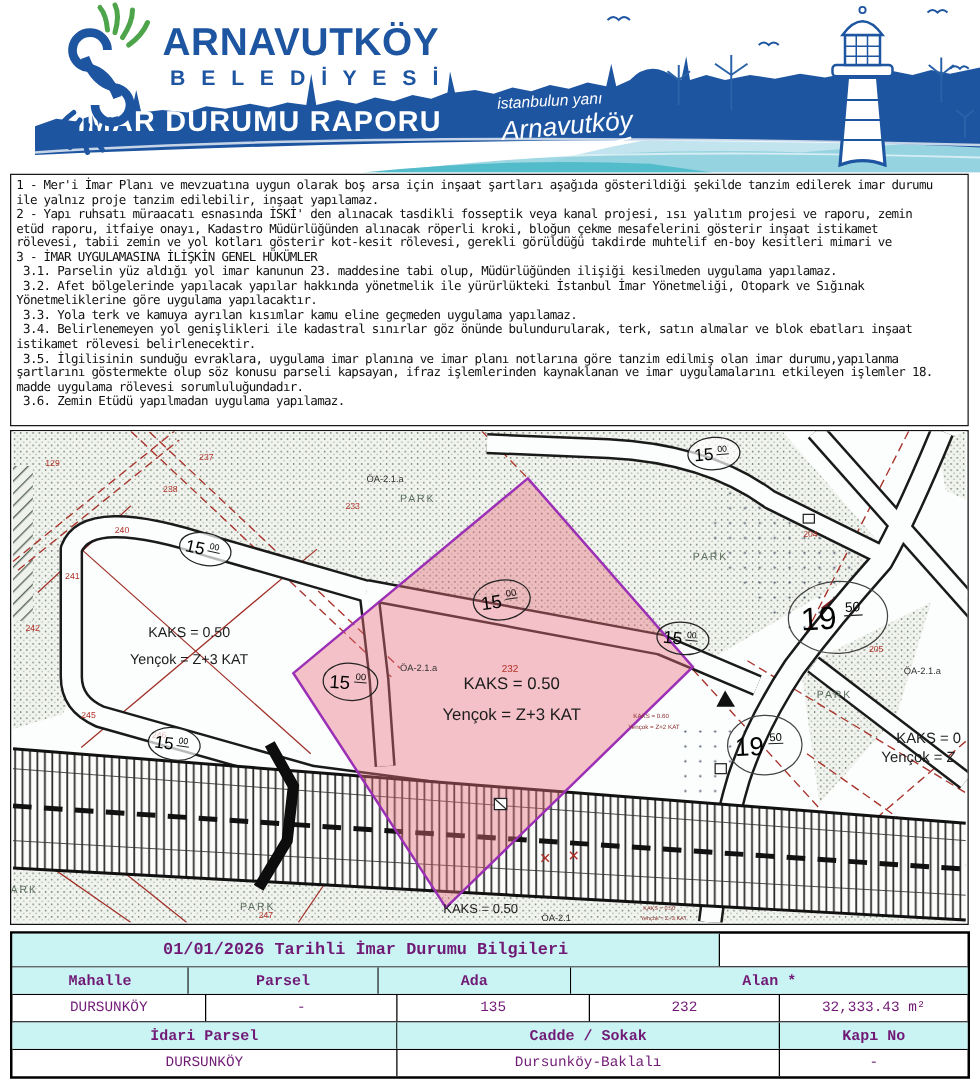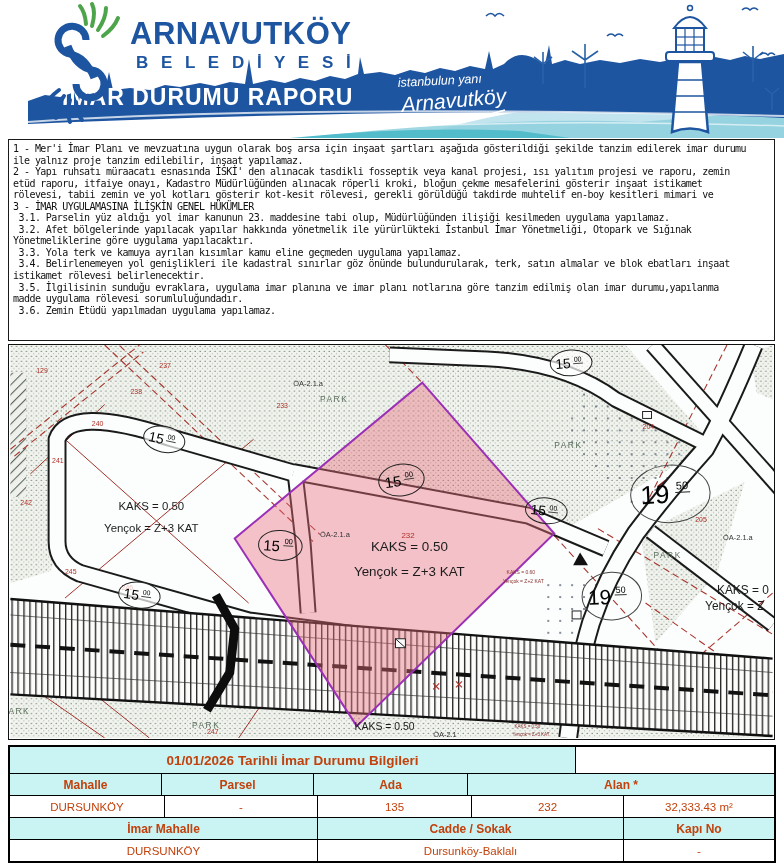--- a/index.html
+++ b/index.html
@@ -4,21 +4,21 @@
 <style>
   html,body{margin:0;padding:0;background:#fff;}
   body{width:784px;height:866px;position:relative;font-family:"Liberation Sans",sans-serif;overflow:hidden;}
   .hdr{position:absolute;left:0;top:0;width:784px;height:138px;}
   .notes{position:absolute;left:8px;top:139px;width:767px;height:202px;border:1px solid #1a1a1a;
          box-sizing:border-box;padding:3px 2px 0 4px;font-family:"DejaVu Sans Mono",monospace;
          font-size:10px;line-height:11.55px;letter-spacing:-0.55px;color:#101010;overflow:hidden;}
   .notes div{white-space:pre;}
   .map-wrap{position:absolute;left:8px;top:344px;width:765px;height:394px;border:1.5px solid #111;background:#fcfdfd;}
   .tbl{position:absolute;left:8px;top:745px;width:768px;box-sizing:border-box;border:2px solid #000;
-       font-family:Liberation Sans, sans-serif;color:#c2410c;background:#fff;}
+       font-family:Liberation Mono, monospace;color:#701a75;background:#fff;}
   .trow{display:flex;border-bottom:1px solid #000;}
   .trow:last-child{border-bottom:none;}
   .tc{box-sizing:border-box;border-right:1px solid #000;display:flex;align-items:center;justify-content:center;
       overflow:hidden;white-space:nowrap;}
   .tc:last-child{border-right:none;}
   .cyan{background:#caf4f4;}
   .hd{font-weight:bold;font-size:12px;height:21px;}
   .vl{font-size:11.5px;height:21px;}
   .title-row{height:26px;}
   .title-cell{font-weight:bold;font-size:13.5px;}
@@ -108,20 +108,21 @@
   <div>etüd raporu, itfaiye onayı, Kadastro Müdürlüğünden alınacak röperli kroki, bloğun çekme mesafelerini gösterir inşaat istikamet</div>
   <div>rölevesi, tabii zemin ve yol kotları gösterir kot-kesit rölevesi, gerekli görüldüğü takdirde muhtelif en-boy kesitleri mimari ve</div>
   <div>3 - İMAR UYGULAMASINA İLİŞKİN GENEL HÜKÜMLER</div>
   <div> 3.1. Parselin yüz aldığı yol imar kanunun 23. maddesine tabi olup, Müdürlüğünden ilişiği kesilmeden uygulama yapılamaz.</div>
   <div> 3.2. Afet bölgelerinde yapılacak yapılar hakkında yönetmelik ile yürürlükteki İstanbul İmar Yönetmeliği, Otopark ve Sığınak</div>
   <div>Yönetmeliklerine göre uygulama yapılacaktır.</div>
   <div> 3.3. Yola terk ve kamuya ayrılan kısımlar kamu eline geçmeden uygulama yapılamaz.</div>
   <div> 3.4. Belirlenemeyen yol genişlikleri ile kadastral sınırlar göz önünde bulundurularak, terk, satın almalar ve blok ebatları inşaat</div>
   <div>istikamet rölevesi belirlenecektir.</div>
   <div> 3.5. İlgilisinin sunduğu evraklara, uygulama imar planına ve imar planı notlarına göre tanzim edilmiş olan imar durumu,yapılanma</div>
+  <div>şartlarını göstermekte olup söz konusu parseli kapsayan, ifraz işlemlerinden kaynaklanan ve imar uygulamalarını etkileyen işlemler 18.</div>
   <div>madde uygulama rölevesi sorumluluğundadır.</div>
   <div> 3.6. Zemin Etüdü yapılmadan uygulama yapılamaz.</div>
 </div>
 
 <div class="map-wrap">
 <svg width="765" height="393" viewBox="0 0 768 396">
  <defs>
   <pattern id="stip" width="5" height="5" patternUnits="userSpaceOnUse">
     <rect width="5" height="5" fill="#f1f4ee"></rect>
     <circle cx="1.2" cy="1.4" r="0.65" fill="#637263"></circle>
@@ -322,34 +323,34 @@
  </g>
 </svg>
 </div>
 
 <div class="tbl">
   <div class="trow title-row">
     <div class="tc cyan title-cell" style="width:566px">01/01/2026 Tarihli İmar Durumu Bilgileri</div>
     <div class="tc" style="flex:1"></div>
   </div>
   <div class="trow">
-    <div class="tc cyan hd" style="width:152px">Mahalle</div>
+    <div class="tc cyan hd" style="width:141px">Mahalle</div>
     <div class="tc cyan hd" style="width:152px">Parsel</div>
     <div class="tc cyan hd" style="width:154px">Ada</div>
     <div class="tc cyan hd" style="flex:1">Alan *</div>
   </div>
   <div class="trow">
     <div class="tc vl" style="width:155px">DURSUNKÖY</div>
     <div class="tc vl" style="width:153px">-</div>
     <div class="tc vl" style="width:154px">135</div>
     <div class="tc vl" style="width:152px">232</div>
     <div class="tc vl" style="flex:1">32,333.43 m²</div>
   </div>
   <div class="trow">
-    <div class="tc cyan hd" style="width:308px">İmar Mahalle</div>
+    <div class="tc cyan hd" style="width:308px">İdari Parsel</div>
     <div class="tc cyan hd" style="width:306px">Cadde / Sokak</div>
     <div class="tc cyan hd" style="flex:1">Kapı No</div>
   </div>
   <div class="trow">
     <div class="tc vl" style="width:308px">DURSUNKÖY</div>
     <div class="tc vl" style="width:306px">Dursunköy-Baklalı</div>
     <div class="tc vl" style="flex:1">-</div>
   </div>
 </div>
 

